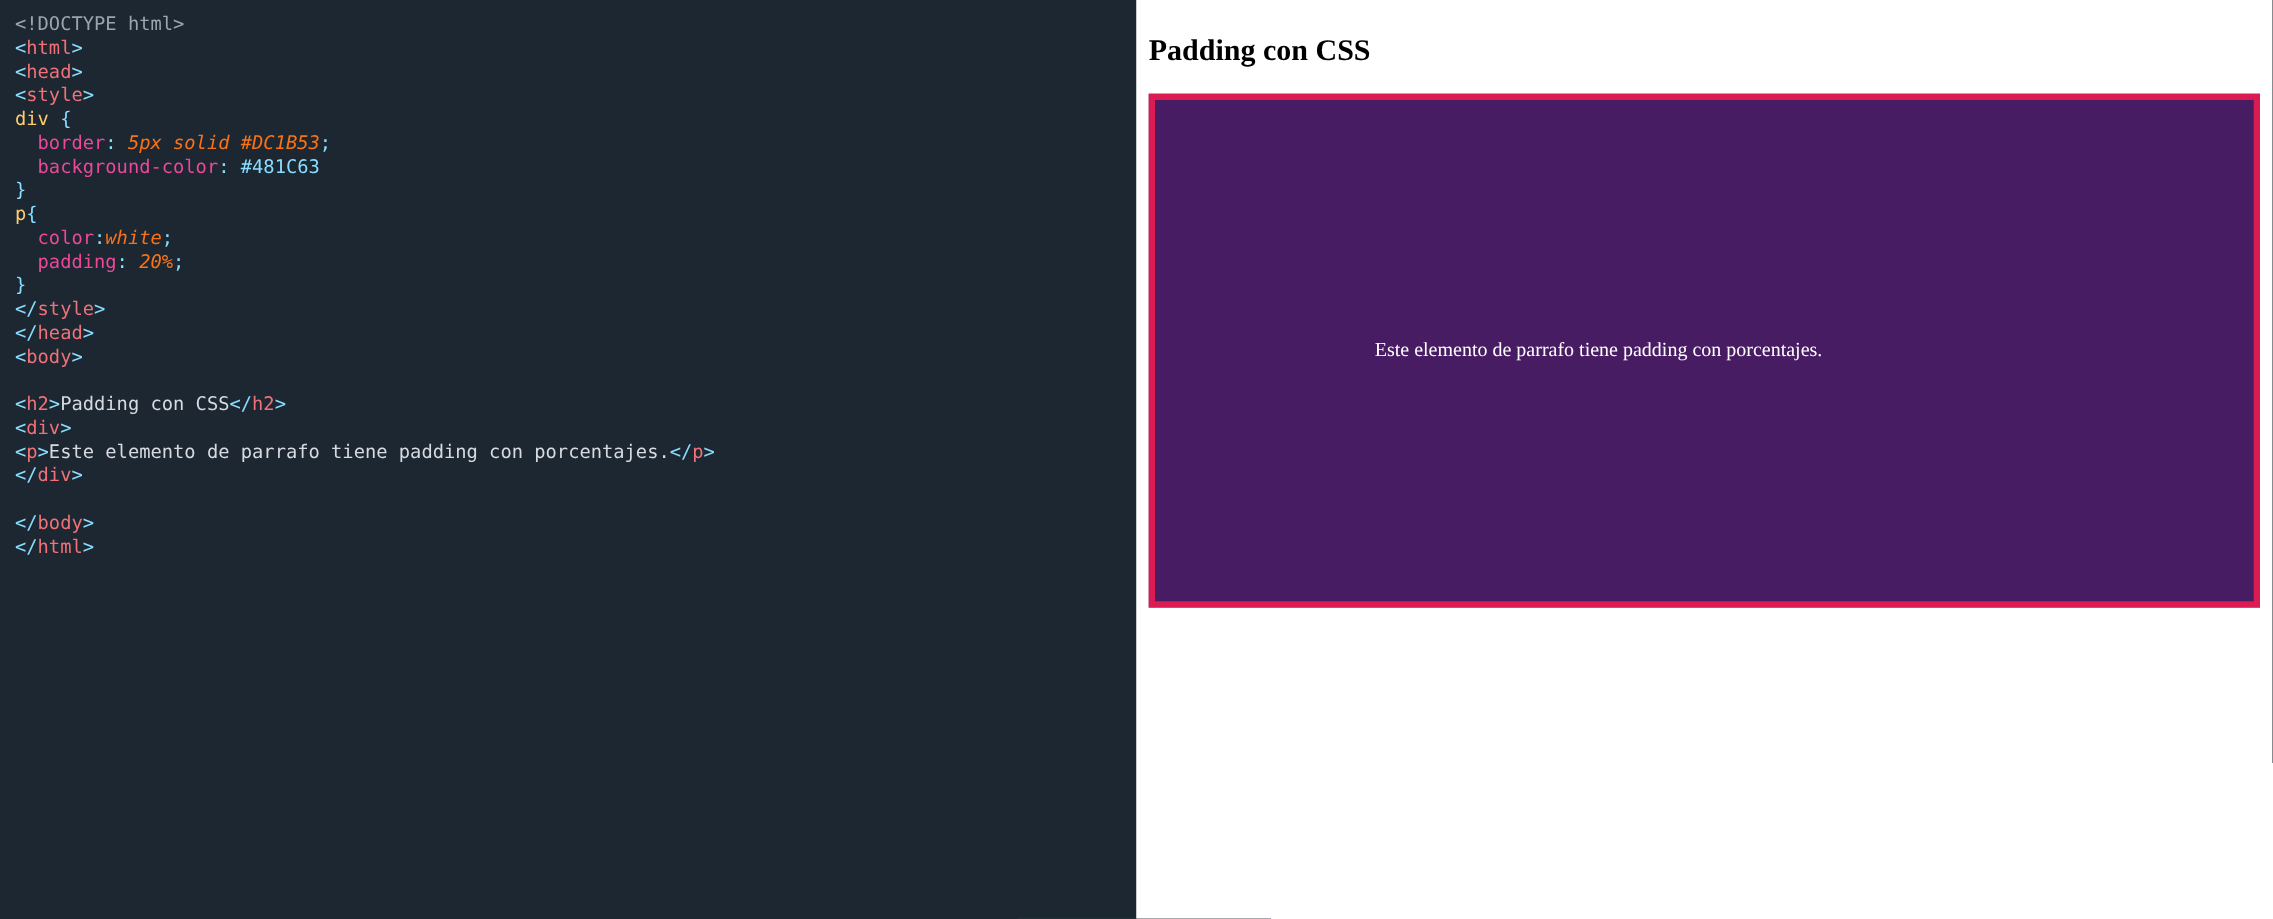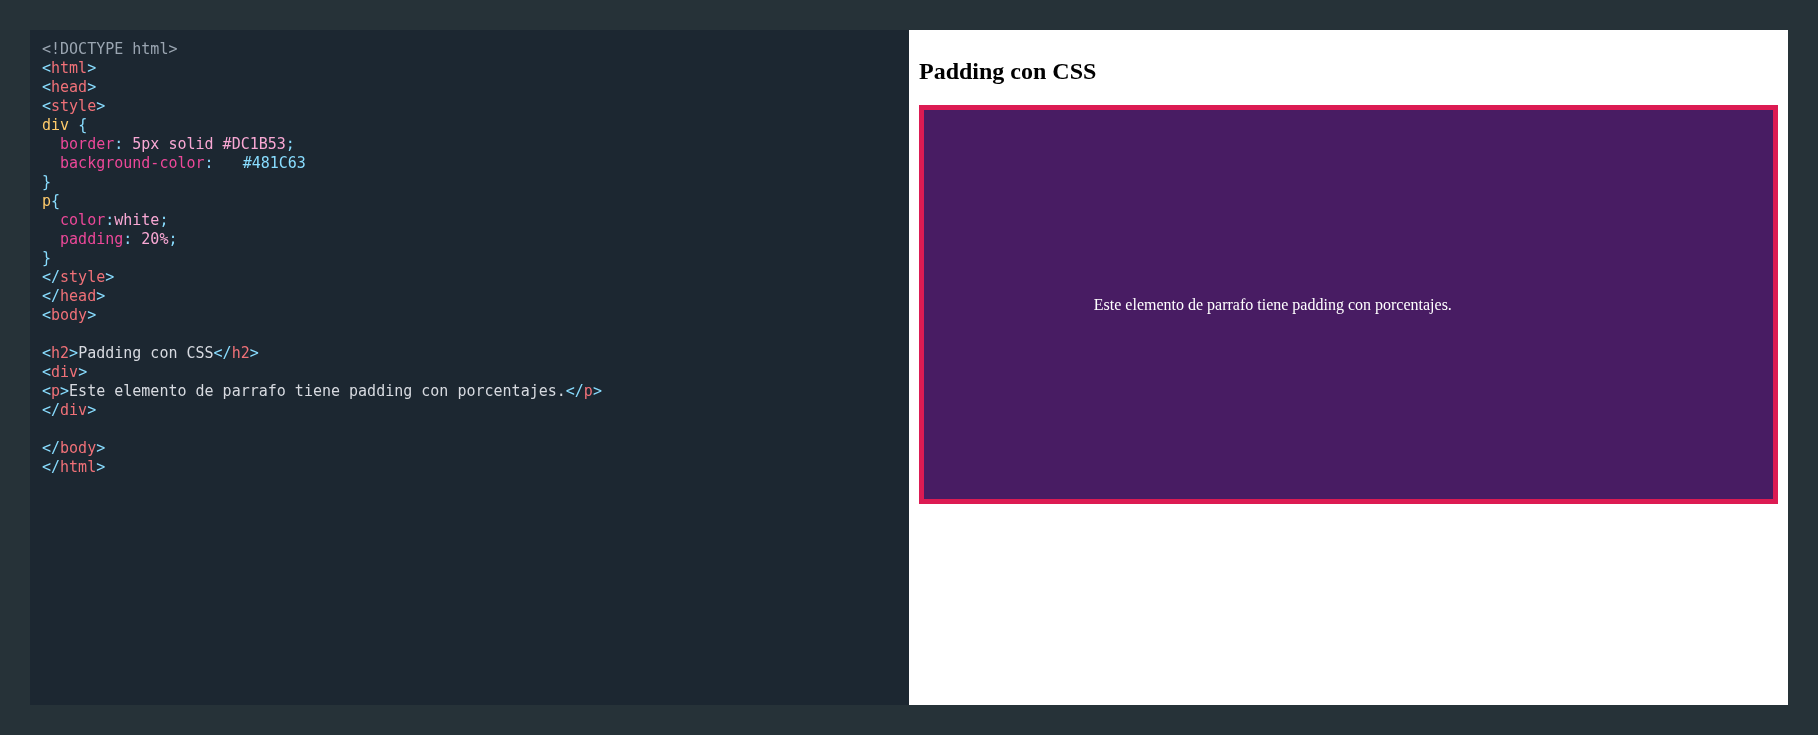--- a/index.html
+++ b/index.html
@@ -9,21 +9,21 @@
     width: 1818px;
     height: 735px;
     background: #263238;
     font-family: "Consolas", "Menlo", "Monaco", monospace;
     overflow: hidden;
   }
   .app {
     display: flex;
     width: 100%;
     height: 100%;
-    padding: 30px;
+    padding: 0;
   }
   .panel {
     flex: 1 1 50%;
     height: 100%;
     position: relative;
   }
   .code-panel {
     background: #1c2731;
     color: #d0d0d0;
     padding: 10px 12px;
@@ -58,22 +58,22 @@
 
   
   .c-doctype { color: #9aa5b1; }
   .c-angle   { color: #89ddff; }
   .c-tag     { color: #f07178; }
   .c-text    { color: #d7dae0; }
   .c-sel     { color: #ffcb6b; }
   .c-brace   { color: #89ddff; }
   .c-prop    { color: #ec4899; }
   .c-punct   { color: #89ddff; }
-  .c-val     { color: #f9a8d4; }
-  .c-hex     { color: #89ddff; margin-left: 20px; }
+  .c-val     { color: #f97316; font-style: italic; }
+  .c-hex     { color: #89ddff; }
   .line { display: block; }
 </style>
 </head>
 <body>
 
 <div class="app">
 
   <div class="panel code-panel"><span class="line"><span class="c-doctype">&lt;!DOCTYPE html&gt;</span></span><span class="line"><span class="c-angle">&lt;</span><span class="c-tag">html</span><span class="c-angle">&gt;</span></span><span class="line"><span class="c-angle">&lt;</span><span class="c-tag">head</span><span class="c-angle">&gt;</span></span><span class="line"><span class="c-angle">&lt;</span><span class="c-tag">style</span><span class="c-angle">&gt;</span></span><span class="line"><span class="c-sel">div </span><span class="c-brace">{</span></span><span class="line">  <span class="c-prop">border</span><span class="c-punct">: </span><span class="c-val">5px solid #DC1B53</span><span class="c-punct">;</span></span><span class="line">  <span class="c-prop">background-color</span><span class="c-punct">: </span><span class="c-hex">#481C63</span></span><span class="line"><span class="c-brace">}</span></span><span class="line"><span class="c-sel">p</span><span class="c-brace">{</span></span><span class="line">  <span class="c-prop">color</span><span class="c-punct">:</span><span class="c-val">white</span><span class="c-punct">;</span></span><span class="line">  <span class="c-prop">padding</span><span class="c-punct">: </span><span class="c-val">20%</span><span class="c-punct">;</span></span><span class="line"><span class="c-brace">}</span></span><span class="line"><span class="c-angle">&lt;/</span><span class="c-tag">style</span><span class="c-angle">&gt;</span></span><span class="line"><span class="c-angle">&lt;/</span><span class="c-tag">head</span><span class="c-angle">&gt;</span></span><span class="line"><span class="c-angle">&lt;</span><span class="c-tag">body</span><span class="c-angle">&gt;</span></span><span class="line"> </span><span class="line"><span class="c-angle">&lt;</span><span class="c-tag">h2</span><span class="c-angle">&gt;</span><span class="c-text">Padding con CSS</span><span class="c-angle">&lt;/</span><span class="c-tag">h2</span><span class="c-angle">&gt;</span></span><span class="line"><span class="c-angle">&lt;</span><span class="c-tag">div</span><span class="c-angle">&gt;</span></span><span class="line"><span class="c-angle">&lt;</span><span class="c-tag">p</span><span class="c-angle">&gt;</span><span class="c-text">Este elemento de parrafo tiene padding con porcentajes.</span><span class="c-angle">&lt;/</span><span class="c-tag">p</span><span class="c-angle">&gt;</span></span><span class="line"><span class="c-angle">&lt;/</span><span class="c-tag">div</span><span class="c-angle">&gt;</span></span><span class="line"> </span><span class="line"><span class="c-angle">&lt;/</span><span class="c-tag">body</span><span class="c-angle">&gt;</span></span><span class="line"><span class="c-angle">&lt;/</span><span class="c-tag">html</span><span class="c-angle">&gt;</span></span></div>
 
   <div class="panel preview-panel">

